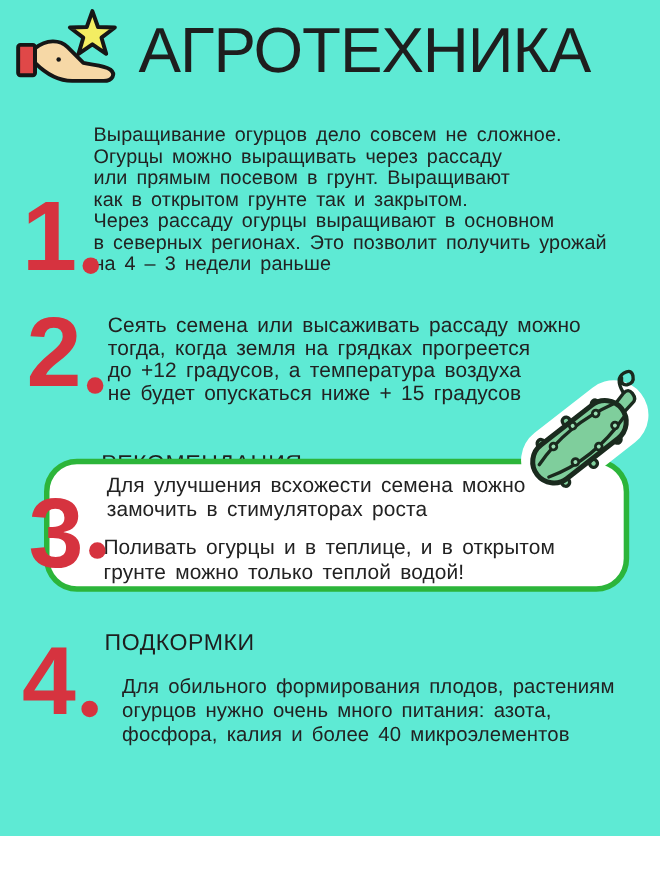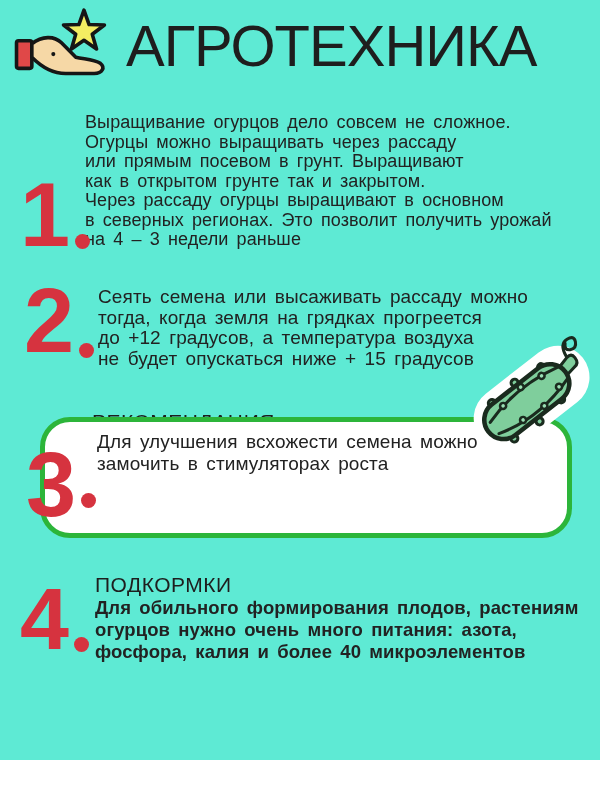--- a/index.html
+++ b/index.html
@@ -71,20 +71,22 @@
 не будет опускаться ниже + 15 градусов</p>
   <div class="abs big-num" style="left:24px;top:276px;">
     <span class="digit">2</span>
     <span class="num-dot" style="margin-bottom:8px;"></span>
   </div>
 
   <h2 class="abs sec-heading" style="left:92px;top:410px;margin:0;">РЕКОМЕНДАЦИЯ</h2>
   <div class="abs green-box"></div>
   <p class="abs para para-box box-text" style="left:97px;top:431px;margin:0;">Для улучшения всхожести семена можно
 замочить в стимуляторах роста</p>
+  <p class="abs para para-box box-text" style="left:94px;top:488px;margin:0;">Поливать огурцы и в теплице, и в открытом
+грунте можно только теплой водой!</p>
   <div class="abs big-num" style="left:26px;top:440px;">
     <span class="digit">3</span>
     <span class="num-dot" style="margin-bottom:22px;"></span>
   </div>
 
   <svg class="abs cucumber" width="128" height="128" viewBox="0 0 126 126" aria-hidden="true">
     <g transform="rotate(-38 63 63)">
       <rect x="-4" y="32" width="128" height="62" rx="31" fill="#ffffff"></rect>
       <path d="M112 52 q 2 -14 11 -13 q 8 1 5 7 q -3 6 -9 3 q -5 -3 0 -8" fill="none" stroke="#1a2a1e" stroke-width="3" stroke-linecap="round"></path>
       <path d="M100 56 L112 53 Q118 52 118 58 Q118 65 112 65 L100 67 Z" fill="#7fce9c" stroke="#1a2a1e" stroke-width="3" stroke-linejoin="round"></path>
@@ -100,21 +102,21 @@
       <circle cx="33" cy="52" r="3" fill="#9adfb4" stroke="#1a2a1e" stroke-width="2.5"></circle>
       <circle cx="58" cy="48" r="3" fill="#9adfb4" stroke="#1a2a1e" stroke-width="2.5"></circle>
       <circle cx="81" cy="52" r="3" fill="#9adfb4" stroke="#1a2a1e" stroke-width="2.5"></circle>
       <circle cx="40" cy="75" r="3" fill="#9adfb4" stroke="#1a2a1e" stroke-width="2.5"></circle>
       <circle cx="65" cy="77" r="3" fill="#9adfb4" stroke="#1a2a1e" stroke-width="2.5"></circle>
       <circle cx="88" cy="71" r="3" fill="#9adfb4" stroke="#1a2a1e" stroke-width="2.5"></circle>
     </g>
   </svg>
 
   <h2 class="abs sec-heading" style="left:95px;top:573px;margin:0;">ПОДКОРМКИ</h2>
-  <p class="abs para para-4" style="left:95px;top:597px;margin:0;font-weight:bold;">Для обильного формирования плодов, растениям
+  <p class="abs para para-4" style="left:95px;top:597px;margin:16px;">Для обильного формирования плодов, растениям
 огурцов нужно очень много питания: азота,
 фосфора, калия и более 40 микроэлементов</p>
   <div class="abs big-num" style="left:20px;top:575px;font-size:88px;line-height:88px;">
     <span class="digit">4</span>
     <span class="num-dot" style="margin-bottom:11px;"></span>
   </div>
 
 </div>
 
 </body></html>

